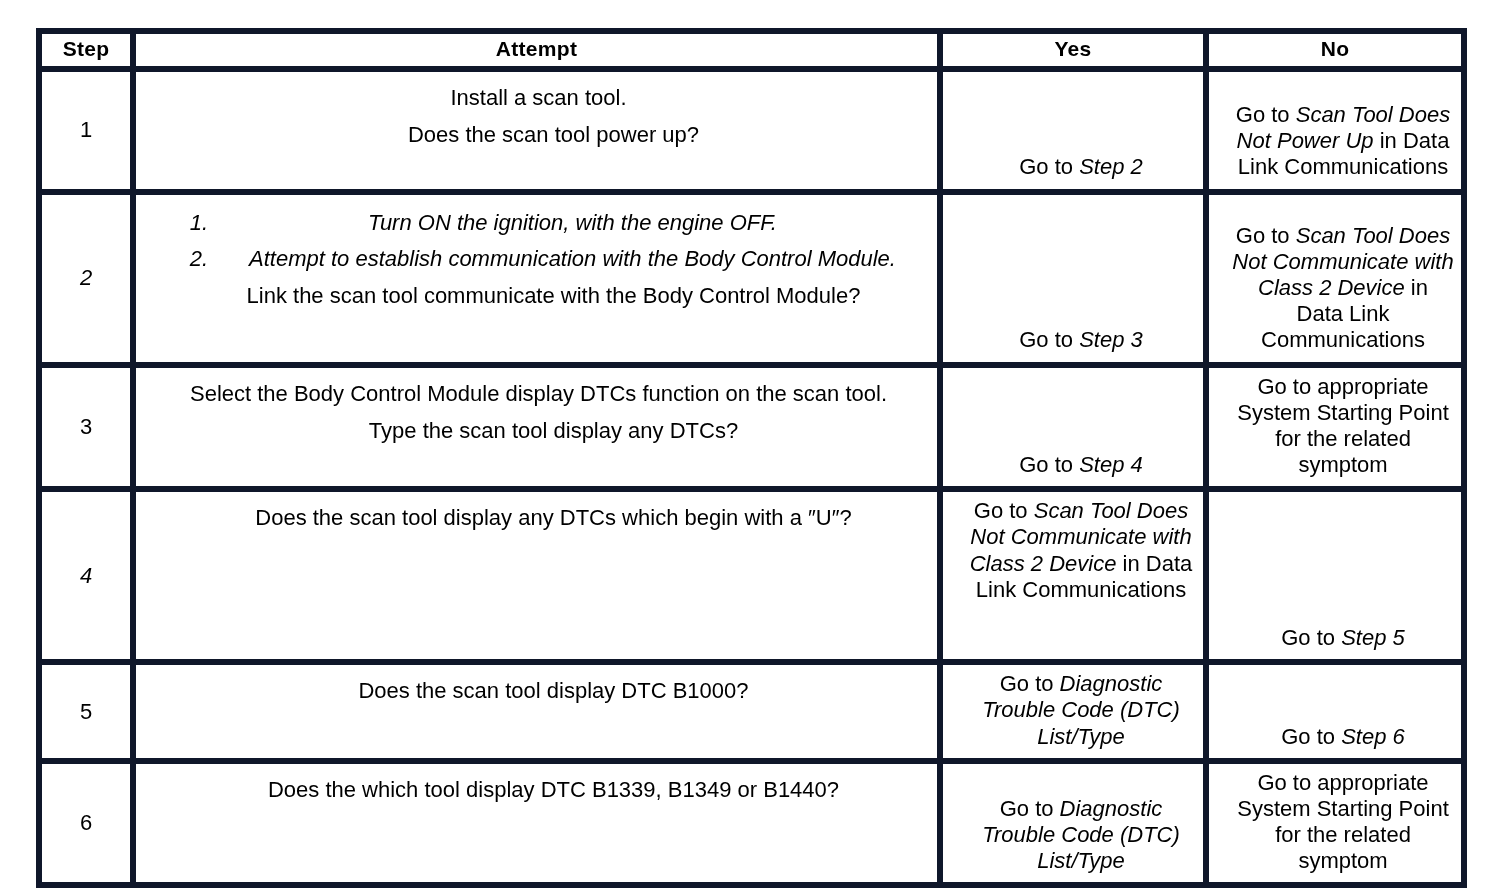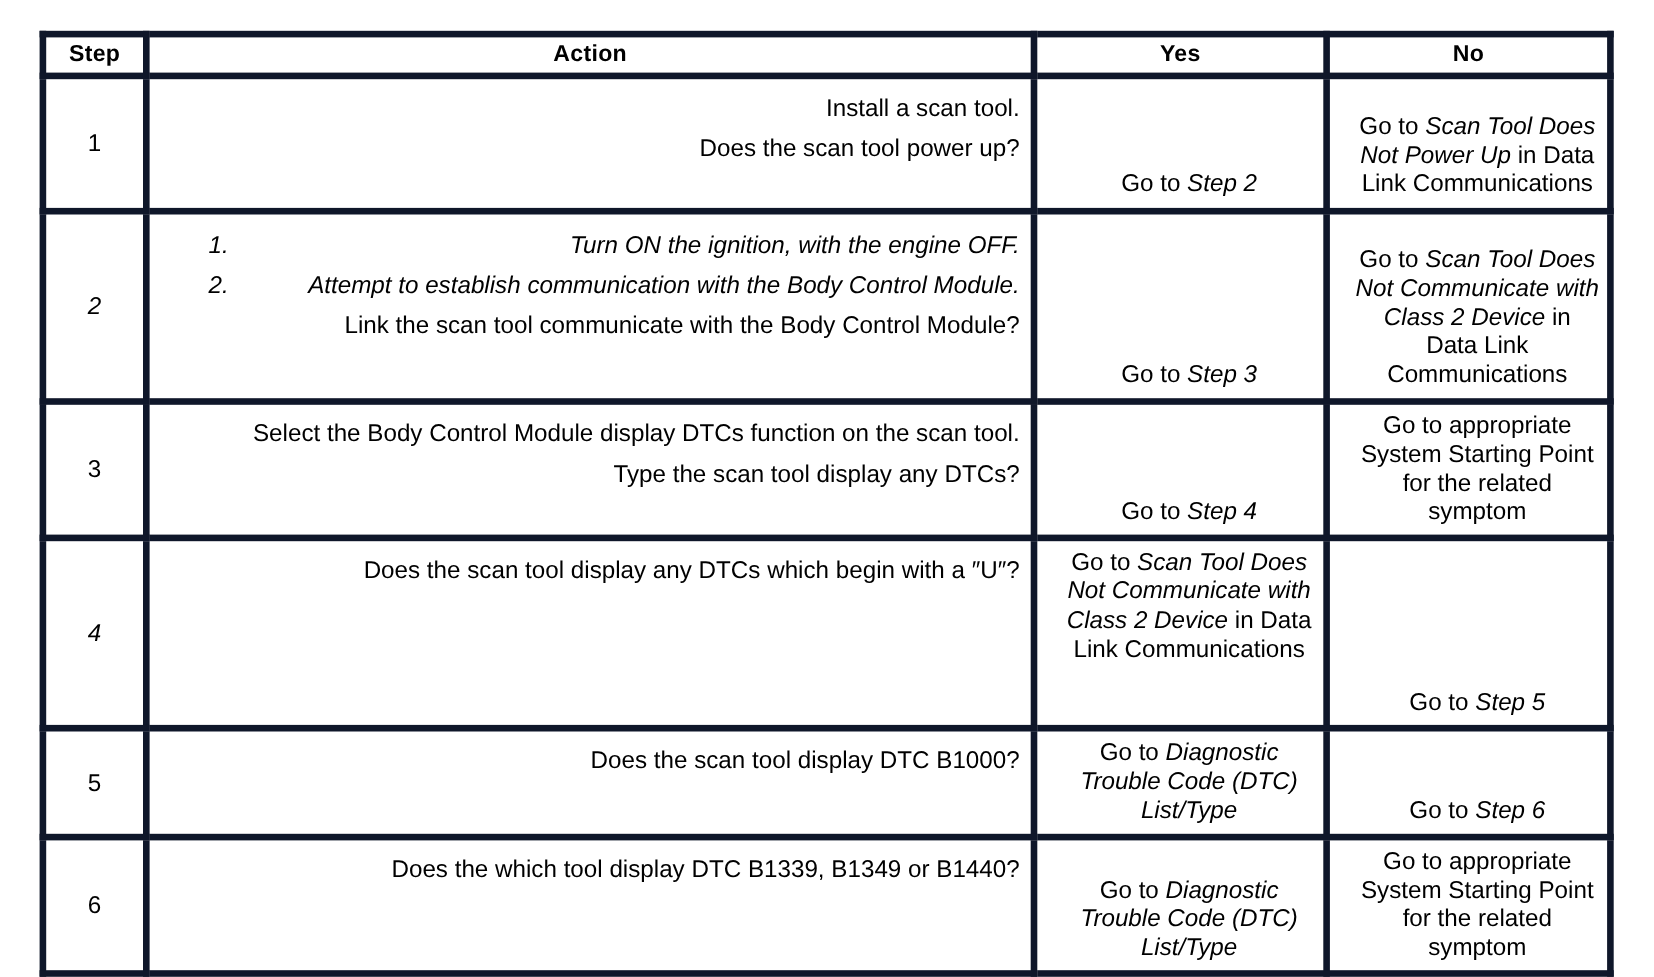--- a/index.html
+++ b/index.html
@@ -63,21 +63,21 @@
 
   td.step-cell {
     text-align: center;
     vertical-align: middle;
     font-size: 22px;
   }
   td.step-cell.ital { font-style: italic; }
 
   td.action-cell {
     padding: 12px 10px 8px 14px;
-    text-align: right;
+    text-align: center;
   }
 
   td.branch-cell {
     text-align: center;
     vertical-align: bottom;
     padding: 6px 7px 8px 23px;
     line-height: 1.19;
     margin-left: 16px;
   }
   td.branch-cell.top {
@@ -120,21 +120,21 @@
   <table class="diag">
     <colgroup>
       <col class="c-step">
       <col class="c-action">
       <col class="c-yes">
       <col class="c-no">
     </colgroup>
     <thead>
       <tr>
         <th>Step</th>
-        <th>Action</th>
+        <th>Attempt</th>
         <th>Yes</th>
         <th>No</th>
       </tr>
     </thead>
     <tbody id="table-body">
         <tr style="height: 123px;">
           <td class="step-cell">1</td>
           <td class="action-cell">
             <div class="action-line">Install a scan tool.</div>
             <div class="action-line">Does the scan tool power up?</div>

